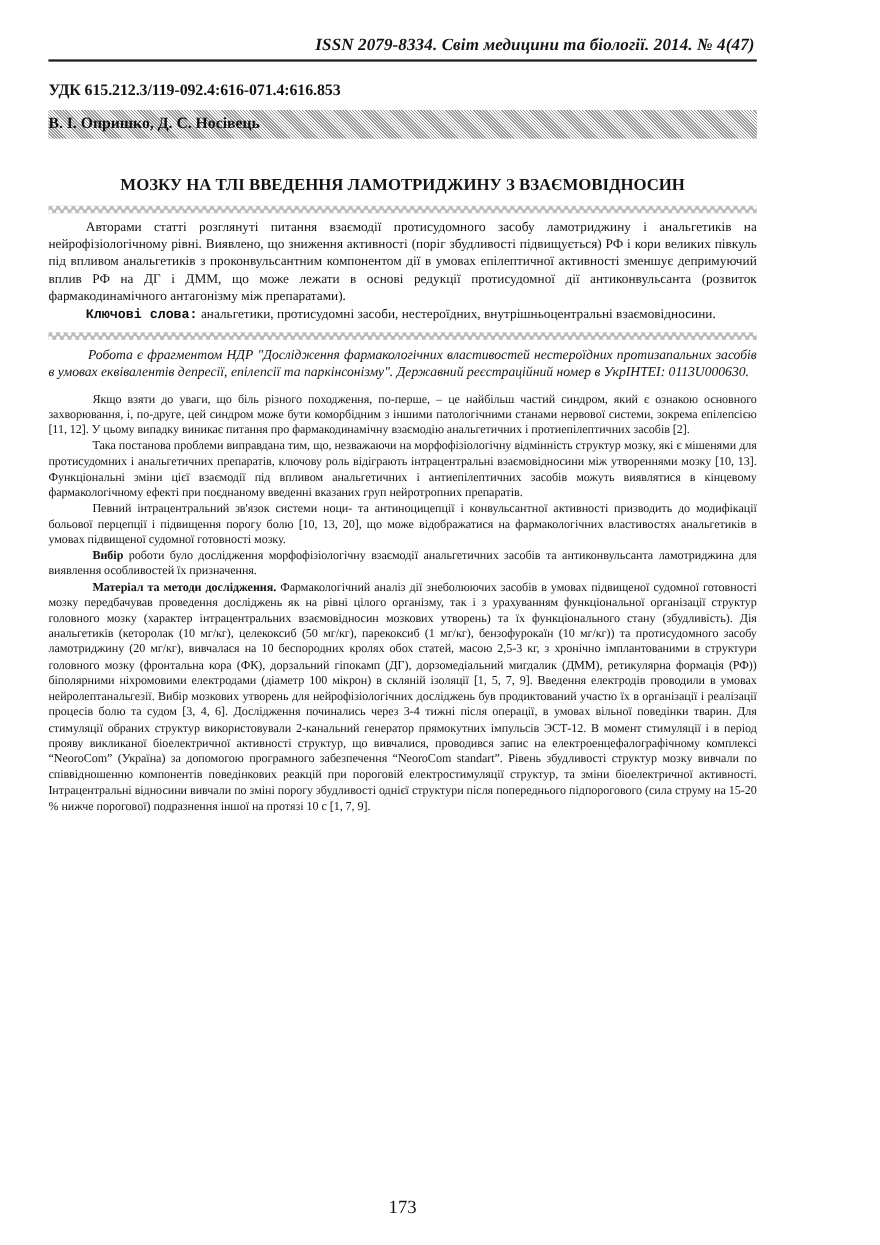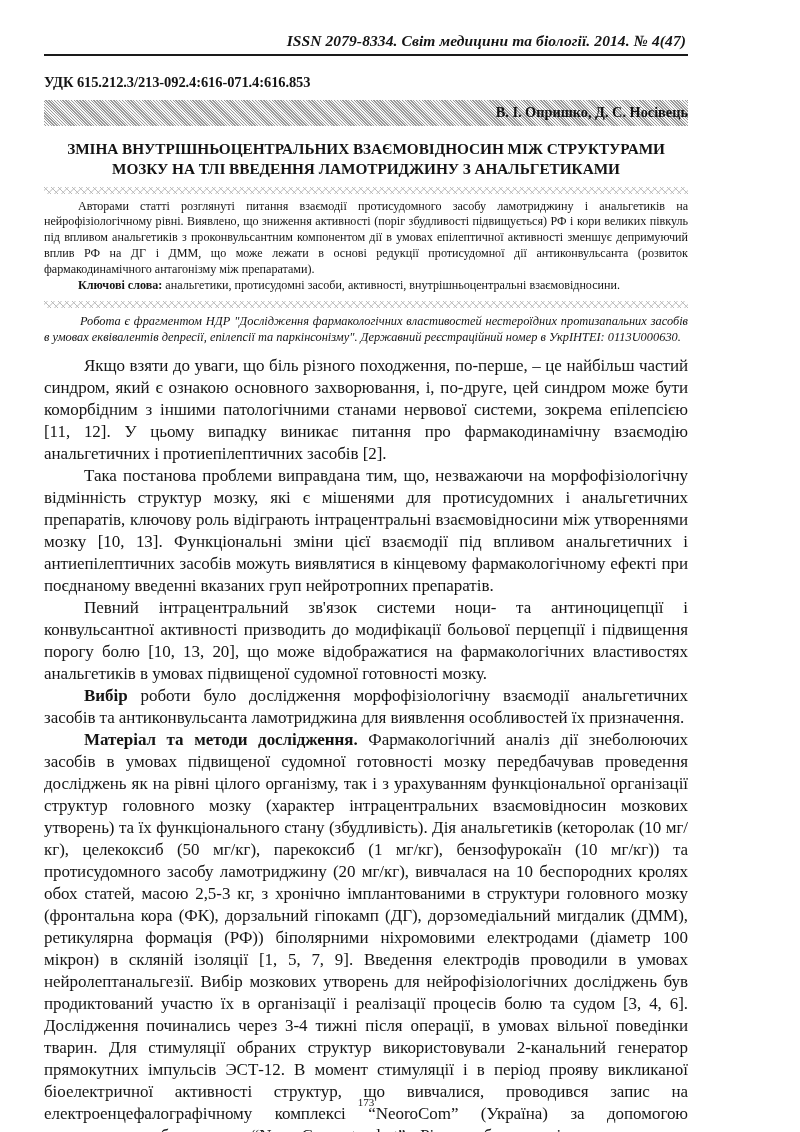--- a/index.html
+++ b/index.html
@@ -46,21 +46,21 @@
     font-weight: bold;
     font-size: 14.5px;
     margin-top: 18px;
     letter-spacing: -0.1px;
   }
 
   
   .author-band {
     margin-top: 9px;
     padding: 3px 0 4px 0;
-    text-align: right;
+    text-align: left;
     background-color: #d2d2d2;
     background-image: repeating-linear-gradient(
       45deg,
       rgba(255,255,255,0.85) 0px,
       rgba(255,255,255,0.85) 1px,
       rgba(110,110,110,0.55) 1px,
       rgba(110,110,110,0.55) 2px
     );
   }
   .author-band .authors,
@@ -99,82 +99,82 @@
     margin: 0;
     font-size: 12.1px;
     line-height: 1.30;
     text-align: justify;
     text-indent: 34px;
   }
   .abstract .keywords {
     text-indent: 34px;
     margin-top: 1px;
   }
-  .kw-label { font-weight: bold; }
+  .kw-label { font-weight: bold; font-family: Liberation Mono, monospace; }
 
   
   .funding {
     font-style: italic;
     font-size: 12.4px;
     line-height: 1.32;
     text-align: justify;
     text-indent: 36px;
     margin: 0;
   }
 
   
   .body-text {
     margin-top: 9px;
   }
   .body-text p {
     margin: 0;
-    font-size: 17px;
+    font-size: 11px;
     line-height: 1.295;
     text-align: justify;
     text-indent: 40px;
     letter-spacing: -0.05px;
   }
   .lead { font-weight: bold; }
 
   
   .page-number {
     position: absolute;
     left: 0;
     right: 0;
     bottom: 24px;
     text-align: center;
-    font-size: 11px;
+    font-size: 17px;
   }
 </style>
 </head>
 <body>
 
 <div class="page">
 
   <div class="running-head">ISSN 2079-8334. Світ медицини та біології. 2014. № 4(47)</div>
   <div class="head-rule"></div>
 
-  <div class="udc">УДК 615.212.3/213-092.4:616-071.4:616.853</div>
+  <div class="udc">УДК 615.212.3/119-092.4:616-071.4:616.853</div>
 
   <div class="author-band">
     <div class="authors">В. І. Опришко, Д. С. Носівець</div>
   </div>
 
   <h1 class="article-title">
-    <span>ЗМІНА ВНУТРІШНЬОЦЕНТРАЛЬНИХ ВЗАЄМОВІДНОСИН МІЖ СТРУКТУРАМИ</span><br>
-    <span>МОЗКУ НА ТЛІ ВВЕДЕННЯ ЛАМОТРИДЖИНУ З АНАЛЬГЕТИКАМИ</span>
+    <br>
+    <span>МОЗКУ НА ТЛІ ВВЕДЕННЯ ЛАМОТРИДЖИНУ З ВЗАЄМОВІДНОСИН</span>
   </h1>
 
   <div class="wavy"></div>
 
   <div class="abstract">
     <p>Авторами статті розглянуті питання взаємодії протисудомного засобу ламотриджину і анальгетиків на нейрофізіологічному рівні. Виявлено, що зниження активності (поріг збудливості підвищується) РФ і кори великих півкуль під впливом анальгетиків з проконвульсантним компонентом дії в умовах епілептичної активності зменшує депримуючий вплив РФ на ДГ і ДММ, що може лежати в основі редукції протисудомної дії антиконвульсанта (розвиток фармакодинамічного антагонізму між препаратами).</p>
     <p class="keywords">
       <span class="kw-label">Ключові слова:</span>
-      <span>анальгетики, протисудомні засоби, активності, внутрішньоцентральні взаємовідносини.</span>
+      <span>анальгетики, протисудомні засоби, нестероїдних, внутрішньоцентральні взаємовідносини.</span>
     </p>
   </div>
 
   <div class="wavy"></div>
 
   <p class="funding">Робота є фрагментом НДР "Дослідження фармакологічних властивостей нестероїдних протизапальних засобів в умовах еквівалентів депресії, епілепсії та паркінсонізму". Державний реєстраційний номер в УкрІНТЕІ: 0113U000630.</p>
 
   <div class="body-text">
     <p><span>Якщо взяти до уваги, що біль різного походження, по-перше, – це найбільш частий синдром, який є ознакою основного захворювання, і, по-друге, цей синдром може бути коморбідним з іншими патологічними станами нервової системи, зокрема епілепсією [11, 12]. У цьому випадку виникає питання про фармакодинамічну взаємодію анальгетичних і протиепілептичних засобів [2].</span></p>
     <p><span>Така постанова проблеми виправдана тим, що, незважаючи на морфофізіологічну відмінність структур мозку, які є мішенями для протисудомних і анальгетичних препаратів, ключову роль відіграють інтрацентральні взаємовідносини між утвореннями мозку [10, 13]. Функціональні зміни цієї взаємодії під впливом анальгетичних і антиепілептичних засобів можуть виявлятися в кінцевому фармакологічному ефекті при поєднаному введенні вказаних груп нейротропних препаратів.</span></p>

